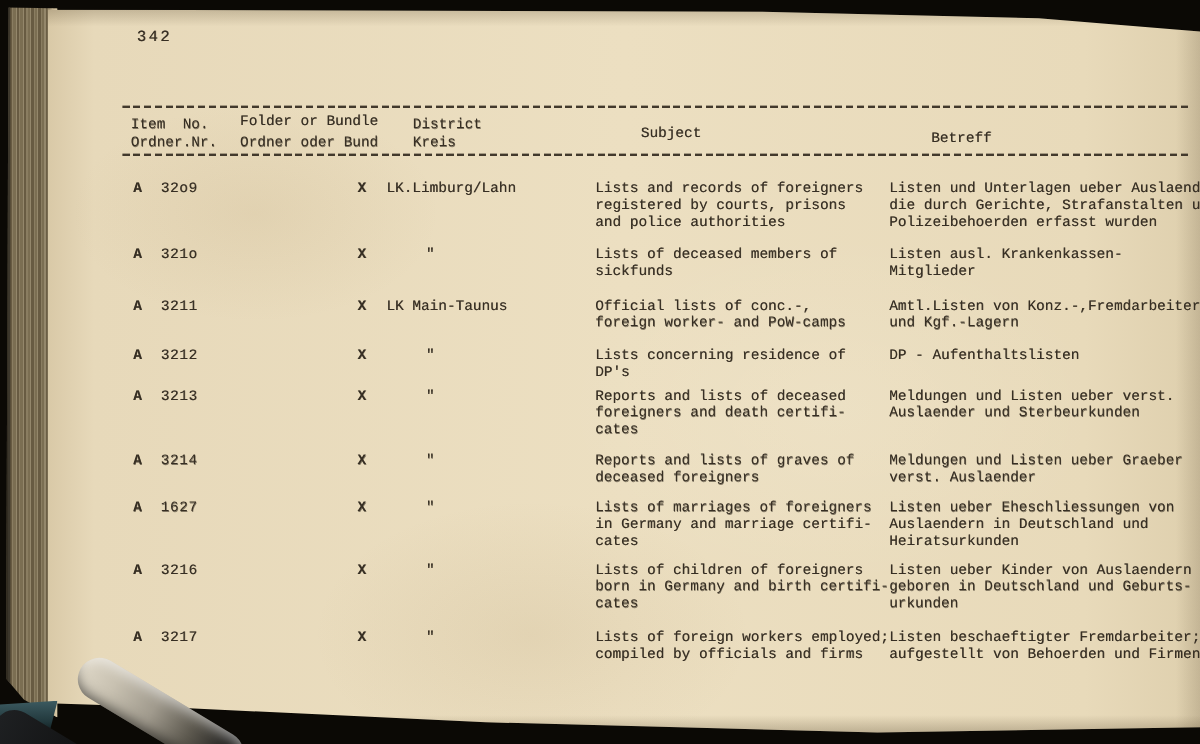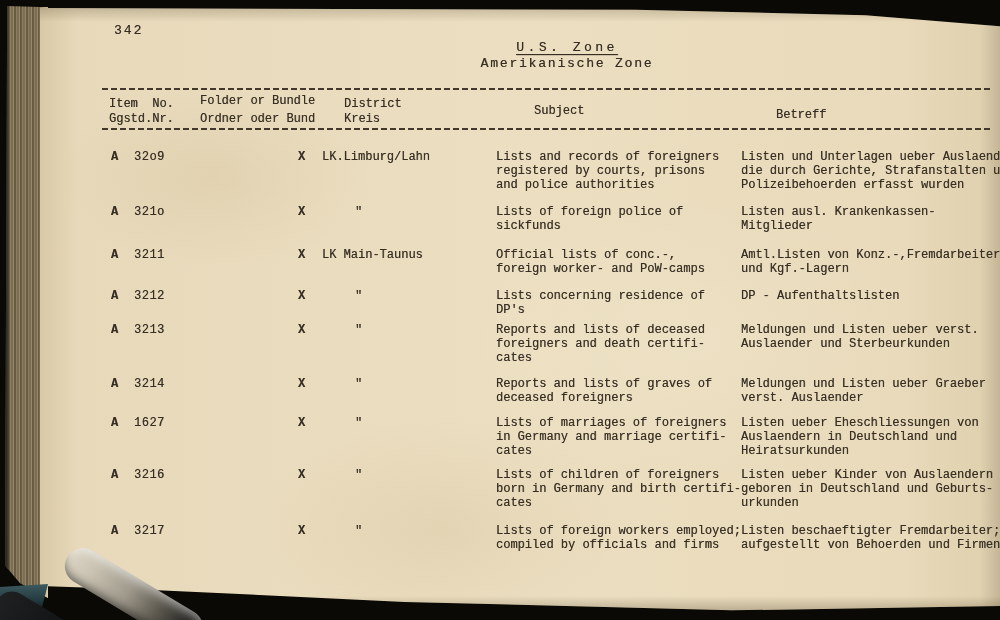--- a/index.html
+++ b/index.html
@@ -83,29 +83,25 @@
 <body>
 
 <div class="photo">
 
   <div class="spine"></div>
 
   <div class="page">
 
     <div class="t pageno">342</div>
 
-    <div class="title-block">
-      <div class="t2 title">U.S. Zone</div>
-      <div class="t2 subtitle">Amerikanische Zone</div>
-    </div>
 
     <div class="dash dash1"></div>
 
     <span class="t" style="left:69px;top:89px">Item  No.</span>
-    <span class="t" style="left:69px;top:104px">Ggstd.Nr.</span>
+    <span class="t" style="left:69px;top:104px">Ordner.Nr.</span>
     <span class="t" style="left:160px;top:86px">Folder or Bundle</span>
     <span class="t" style="left:160px;top:104px">Ordner oder Bund</span>
     <span class="t" style="left:304px;top:89px">District</span>
     <span class="t" style="left:304px;top:104px">Kreis</span>
     <span class="t" style="left:494px;top:96px">Subject</span>
     <span class="t" style="left:736px;top:100px">Betreff</span>
 
     <div class="dash dash2"></div>
 
     <div class="row" style="top:142px">
@@ -119,21 +115,21 @@
       <span class="t ml cbet">Listen und Unterlagen ueber Auslaender,
 die durch Gerichte, Strafanstalten und
 Polizeibehoerden erfasst wurden</span>
     </div>
 
     <div class="row" style="top:197px">
       <span class="t cs">A</span>
       <span class="t cn">321o</span>
       <span class="t cf">X</span>
       <span class="t cd ditto">"</span>
-      <span class="t ml csub">Lists of foreign police of
+      <span class="t ml csub">Lists of deceased members of
 sickfunds</span>
       <span class="t ml cbet">Listen ausl. Krankenkassen-
 Mitglieder</span>
     </div>
 
     <div class="row" style="top:240px">
       <span class="t cs">A</span>
       <span class="t cn">3211</span>
       <span class="t cf">X</span>
       <span class="t cd">LK Main-Taunus</span>

